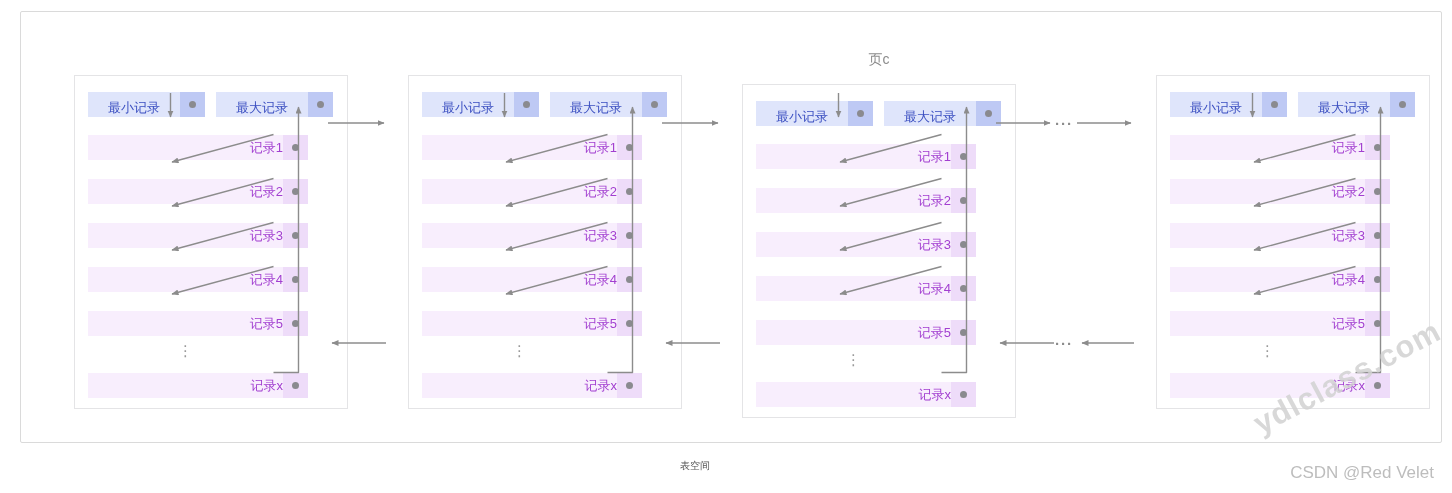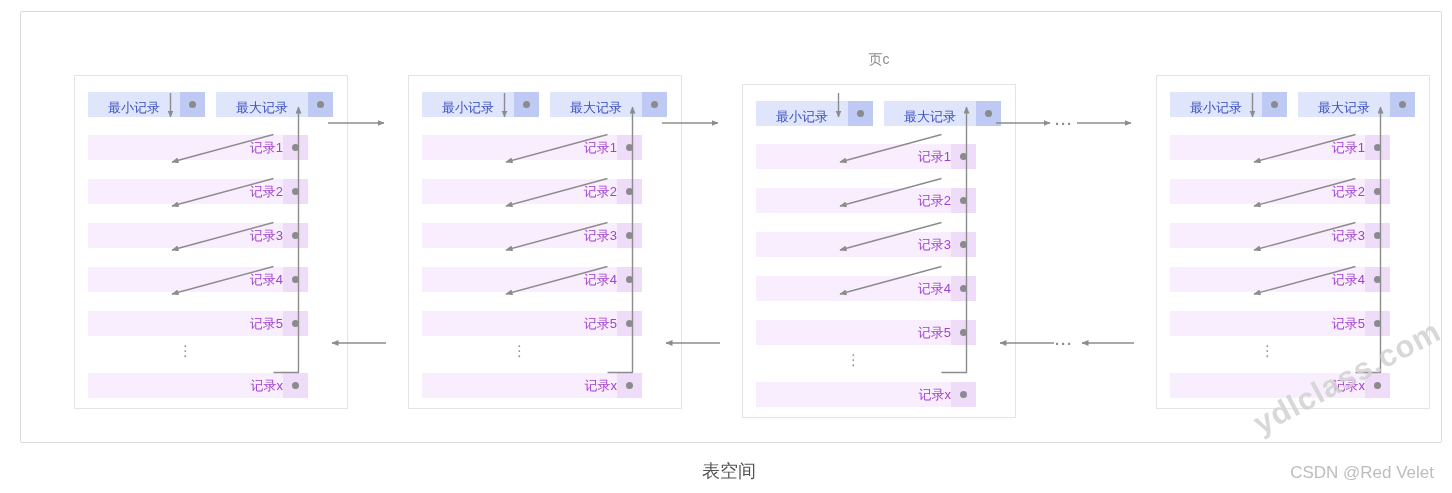--- a/index.html
+++ b/index.html
@@ -50,22 +50,22 @@
     font-size:15px;line-height:30px;color:#9a9a9a;letter-spacing:0;
   }
   .arrow-layer{position:absolute;left:0;top:0;width:1452px;height:493px;pointer-events:none;z-index:3;}
   .hdots{
     position:absolute;transform:translate(-50%,-50%);color:var(--arrow);
     font-size:15px;font-weight:bold;letter-spacing:1px;z-index:3;
   }
   .hdots-top{left:1064px;top:123px;}
   .hdots-bottom{left:1064px;top:343px;}
   .footer-label{
-    position:absolute;left:729px;top:459px;transform:translateX(-50%);
-    font-size:18px;color:var(--footer-text);
+    position:absolute;left:695px;top:459px;transform:translateX(-50%);
+    font-size:10px;color:var(--footer-text);
   }
   .watermark{
     position:absolute;left:1256px;top:408px;z-index:5;
     transform:rotate(-28deg);transform-origin:0 50%;
     font-size:31px;font-weight:bold;color:var(--watermark-text);opacity:.85;letter-spacing:1px;
     pointer-events:none;
   }
   .credit{
     position:absolute;right:18px;top:463px;font-size:17px;color:var(--credit-text);
   }

